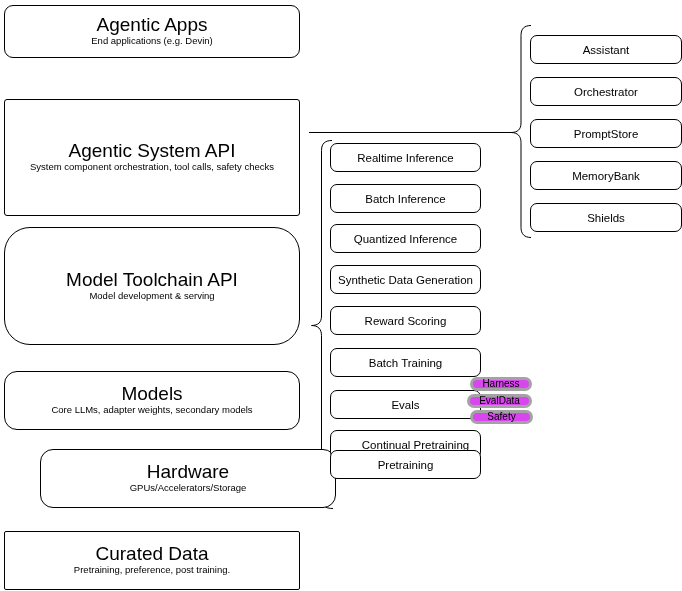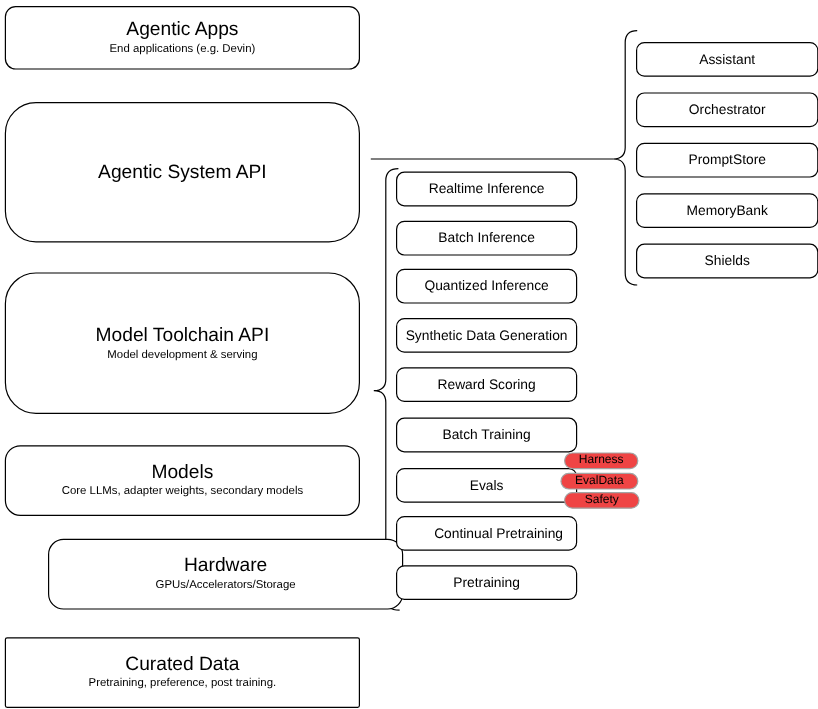--- a/index.html
+++ b/index.html
@@ -7,33 +7,33 @@
     position:relative;width:682px;height:591px;background:#ffffff;
     font-family:"Liberation Sans",sans-serif;color:#000;overflow:hidden;
   }
   #wires{position:absolute;left:0;top:0;width:682px;height:591px;pointer-events:none;}
   .lbox{
     position:absolute;left:4px;width:296px;box-sizing:border-box;
     background:#fff;border:1px solid #000;
     display:flex;flex-direction:column;justify-content:center;align-items:center;
     text-align:center;gap:3px;z-index:1;
   }
-  .lbox .t{font-size:16px;line-height:15px;}
+  .lbox .t{font-size:19px;line-height:15px;}
   .lbox .s{font-size:9.5px;line-height:11px;padding:0 8px;}
   .mbox,.rbox{
     position:absolute;box-sizing:border-box;height:29px;
     background:#fff;border:1px solid #000;border-radius:7px;
     display:flex;align-items:center;justify-content:center;
     font-size:11.5px;z-index:1;text-align:center;
   }
   .mbox{left:330px;width:151px;}
   .rbox{left:530px;width:152px;}
   .tag{
     position:absolute;box-sizing:border-box;height:14px;
-    background:#ef4444;border:1px solid #a3a3a3;border-radius:8px;
+    background:#d946ef;border:3px solid #a3a3a3;border-radius:8px;
     display:flex;align-items:center;justify-content:center;
     font-size:10px;line-height:12px;z-index:3;
   }
 </style>
 </head>
 <body>
 
 <div id="canvas">
 
   <svg id="wires" viewBox="0 0 682 591" xmlns="http://www.w3.org/2000/svg">
@@ -42,22 +42,23 @@
 
     <path d="M332,140.5 C325,140.5 321.5,143.5 321.5,150.5 L321.5,316 C321.5,322.5 318,325.5 311.5,325.5 C318,325.5 321.5,329 321.5,335.5 L321.5,499 C321.5,505.5 325,508.5 333,508.5" stroke="#000" stroke-width="1" fill="none"></path>
 
     <path d="M531,25.5 C524.5,25.5 521,28.5 521,35.5 L521,123 C521,129.5 517.5,132.5 511,132.5 C517.5,132.5 521,136 521,142.5 L521,227.5 C521,234 524.5,237.5 531,237.5" stroke="#000" stroke-width="1" fill="none"></path>
   </svg>
 
   <div class="lbox" style="top:5px;height:53px;border-radius:9px;">
     <div class="t">Agentic Apps</div>
     <div class="s">End applications (e.g. Devin)</div>
   </div>
-  <div class="lbox" style="top:85px;height:117px;border-radius:26px;">
+  <div class="lbox" style="top:99px;height:117px;border-radius:3px;">
     <div class="t">Agentic System API</div>
+    <div class="s">System component orchestration, tool calls, safety checks</div>
   </div>
   <div class="lbox" style="top:371px;height:59px;border-radius:13px;">
     <div class="t">Models</div>
     <div class="s">Core LLMs, adapter weights, secondary models</div>
   </div>
   <div class="lbox" style="top:227px;height:118px;border-radius:26px;">
     <div class="t">Model Toolchain API</div>
     <div class="s">Model development &amp; serving</div>
   </div>
   <div class="lbox" style="top:449px;height:59px;border-radius:13px;margin-left:36px;">
@@ -70,21 +71,21 @@
   </div>
 
   <div class="mbox" style="top:143px;">Realtime Inference</div>
   <div class="mbox" style="top:184px;">Batch Inference</div>
   <div class="mbox" style="top:224px;">Quantized Inference</div>
   <div class="mbox" style="top:265px;">Synthetic Data Generation</div>
   <div class="mbox" style="top:306px;">Reward Scoring</div>
   <div class="mbox" style="top:348px;">Batch Training</div>
   <div class="mbox" style="top:390px;">Evals</div>
   <div class="mbox" style="top:430px;padding-left:20px;">Continual Pretraining</div>
-  <div class="mbox" style="top:471px;text-align:right;">Pretraining</div>
+  <div class="mbox" style="top:450px;text-align:right;">Pretraining</div>
 
   <div class="tag" style="left:470px;top:377px;width:62px;">Harness</div>
   <div class="tag" style="left:467px;top:394px;width:65px;">EvalData</div>
   <div class="tag" style="left:470px;top:410px;width:63px;">Safety</div>
 
   <div class="rbox" style="top:35px;">Assistant</div>
   <div class="rbox" style="top:77px;">Orchestrator</div>
   <div class="rbox" style="top:119px;">PromptStore</div>
   <div class="rbox" style="top:161px;">MemoryBank</div>
   <div class="rbox" style="top:203px;">Shields</div>

